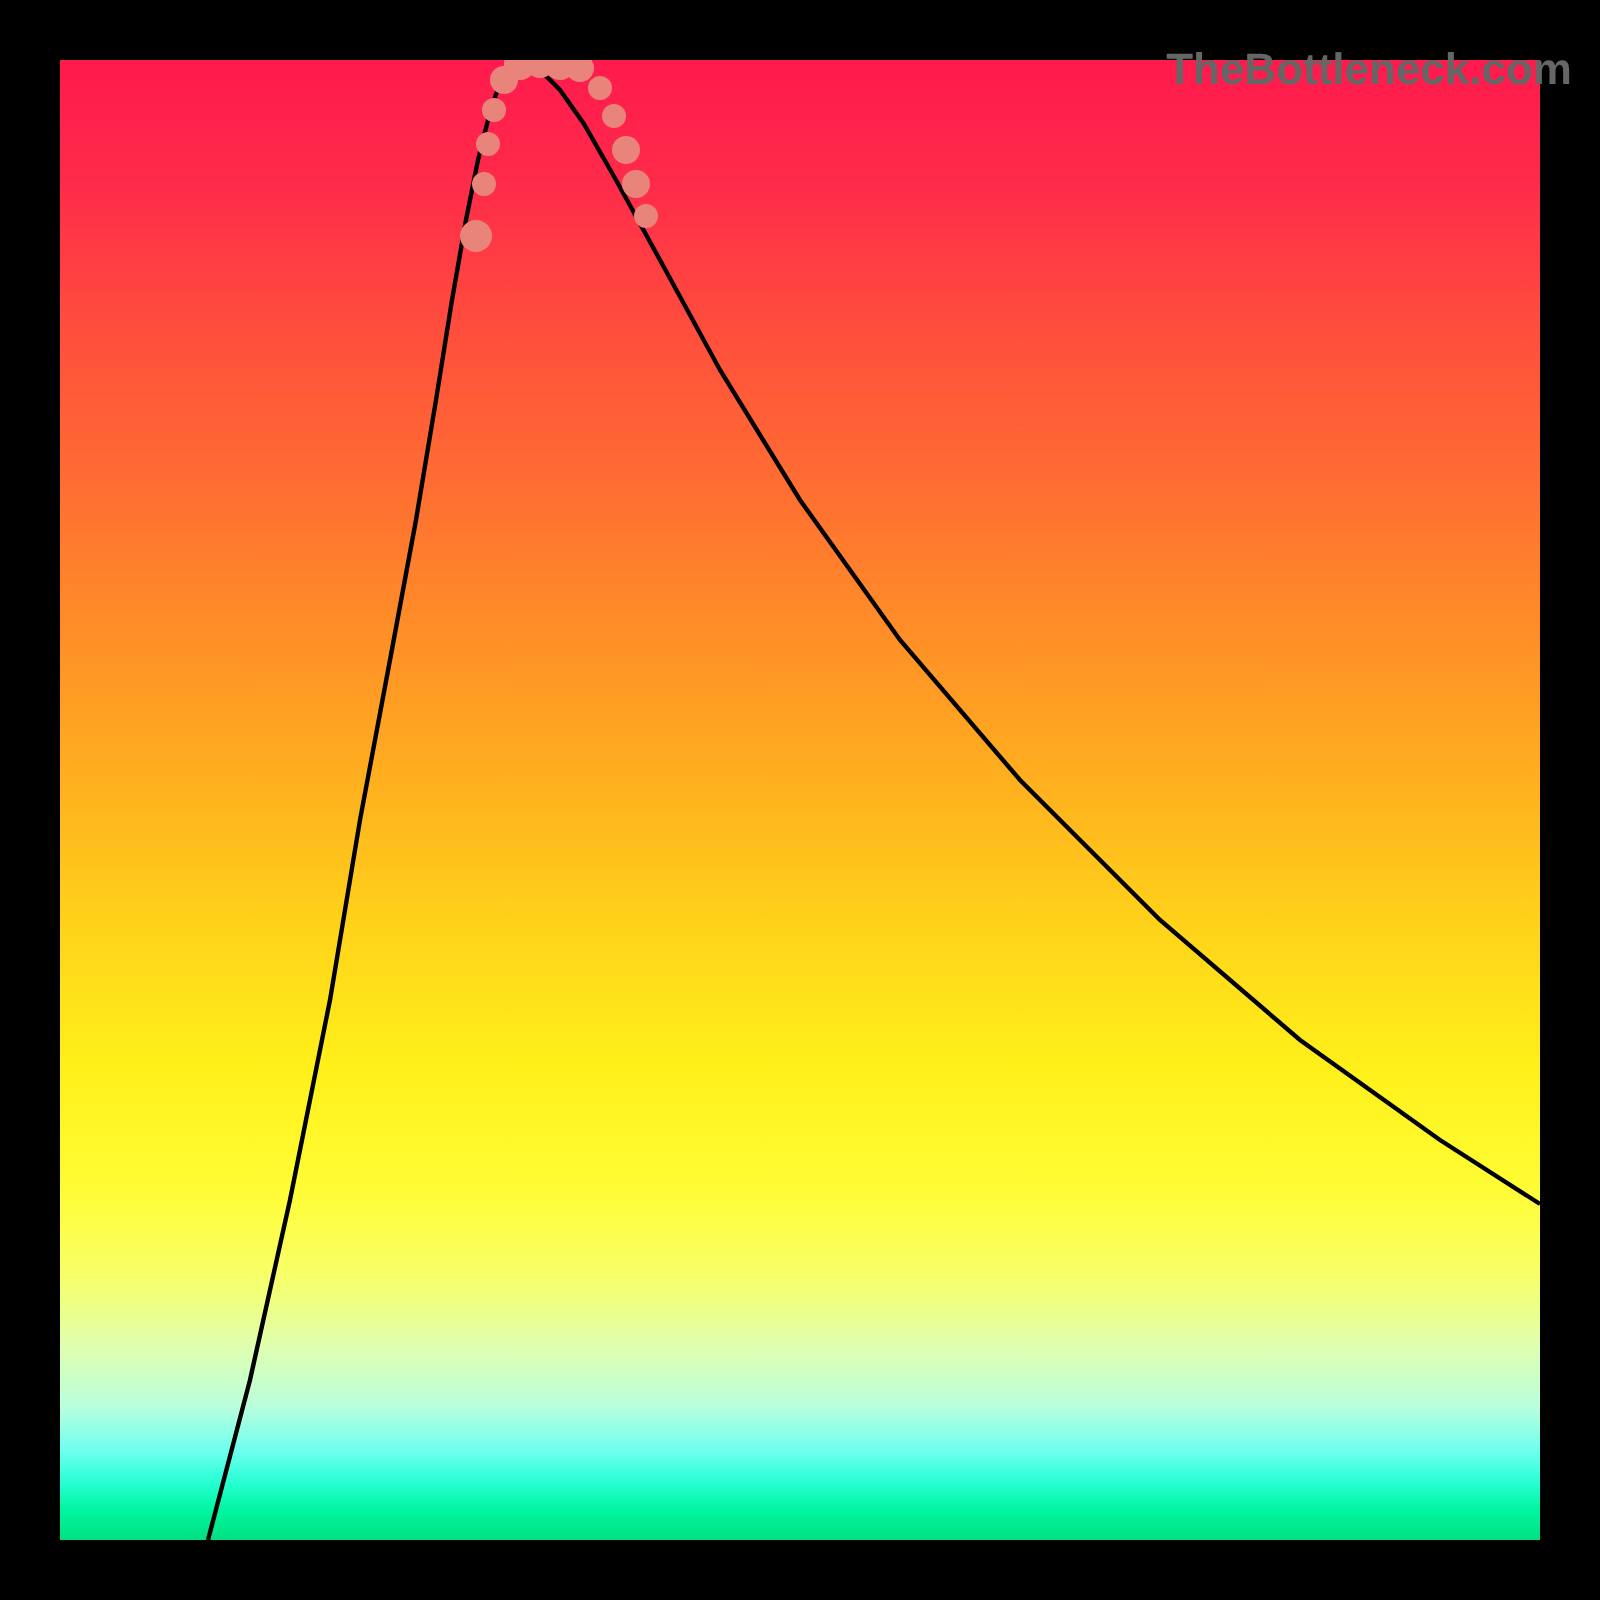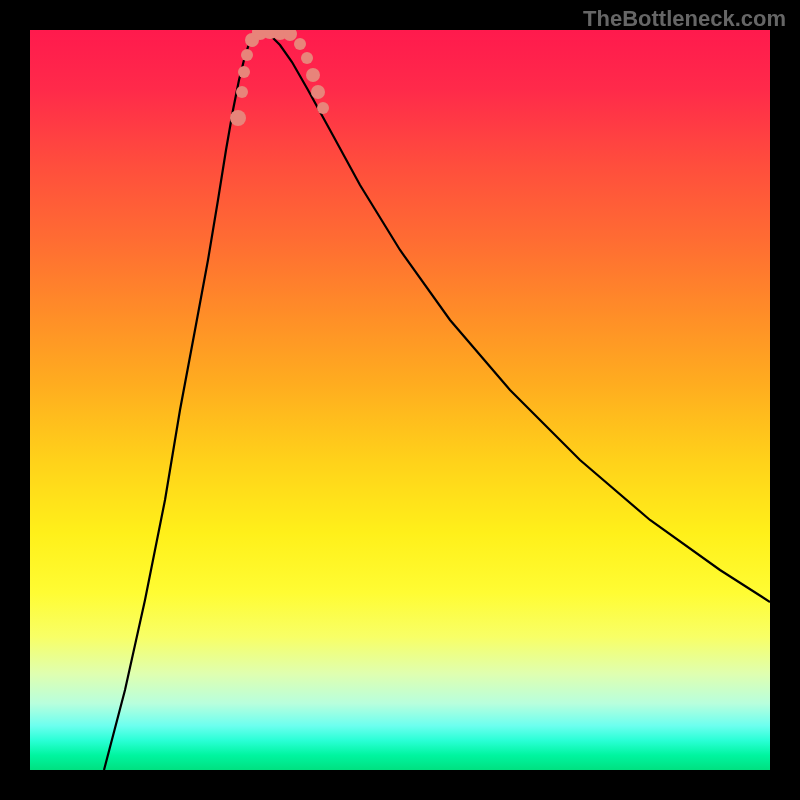--- a/index.html
+++ b/index.html
@@ -5,21 +5,21 @@
     * { margin: 0; padding: 0; box-sizing: border-box; }
     body {
       width: 800px;
       height: 800px;
       background: #000;
       position: relative;
       font-family: Arial, sans-serif;
     }
     .watermark {
       position: absolute;
-      top: 6px;
+      top: 22px;
       right: 14px;
       color: #666;
       font-size: 22px;
       font-weight: bold;
       z-index: 10;
     }
     .plot-area {
       position: absolute;
       left: 30px;
       top: 30px;

